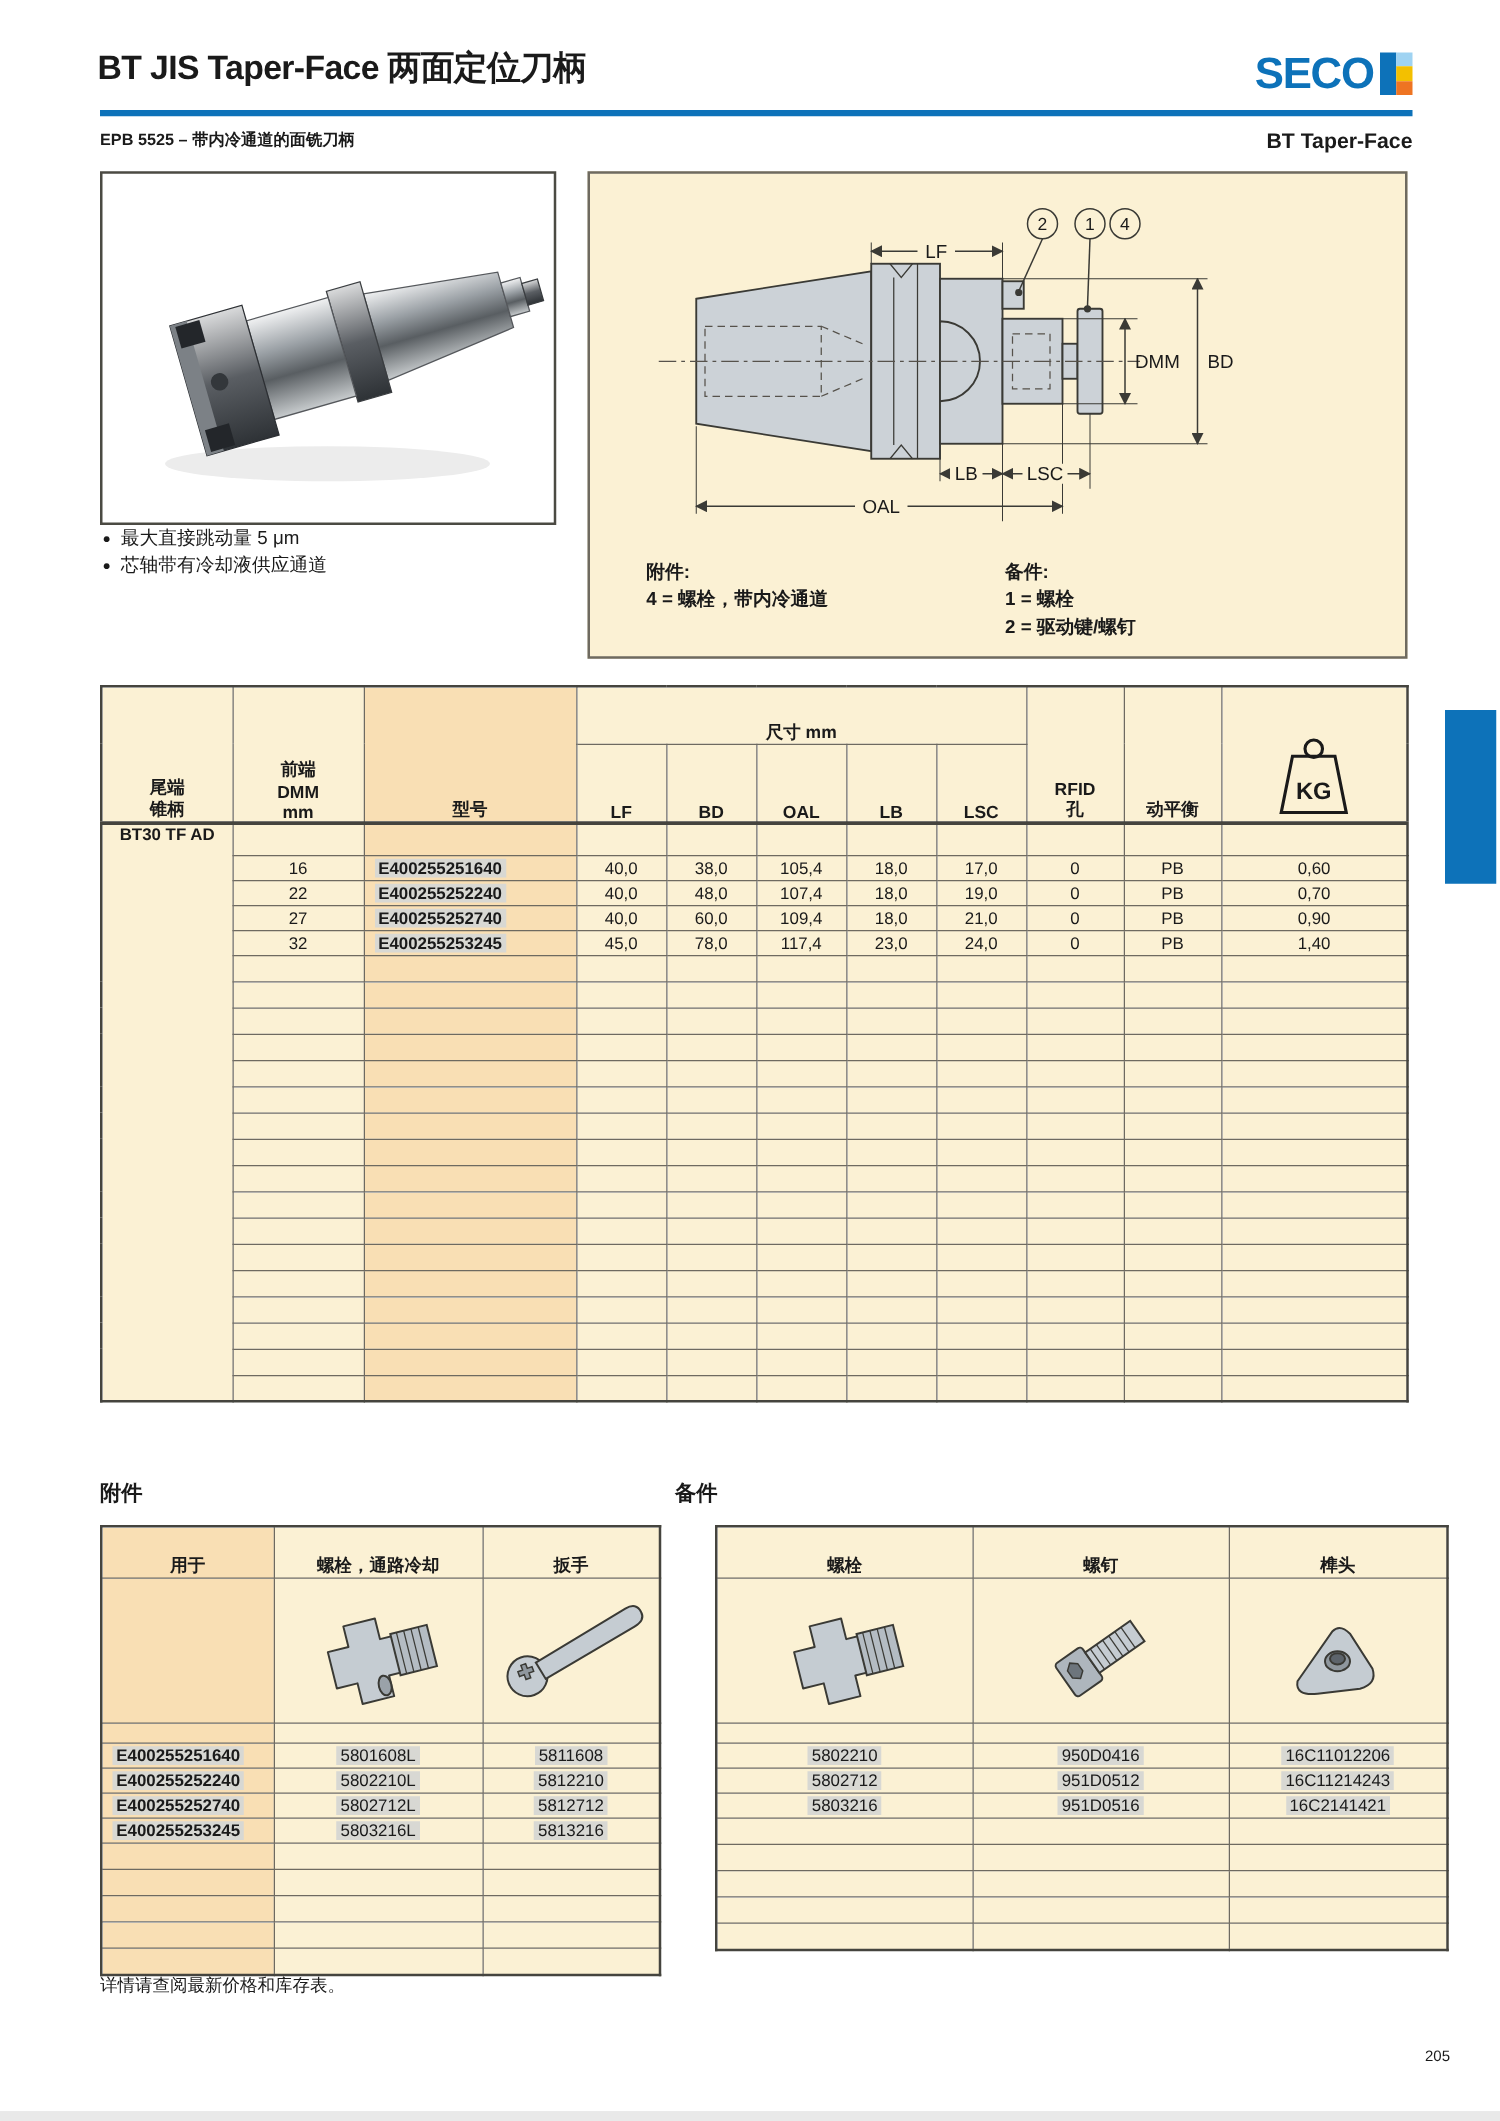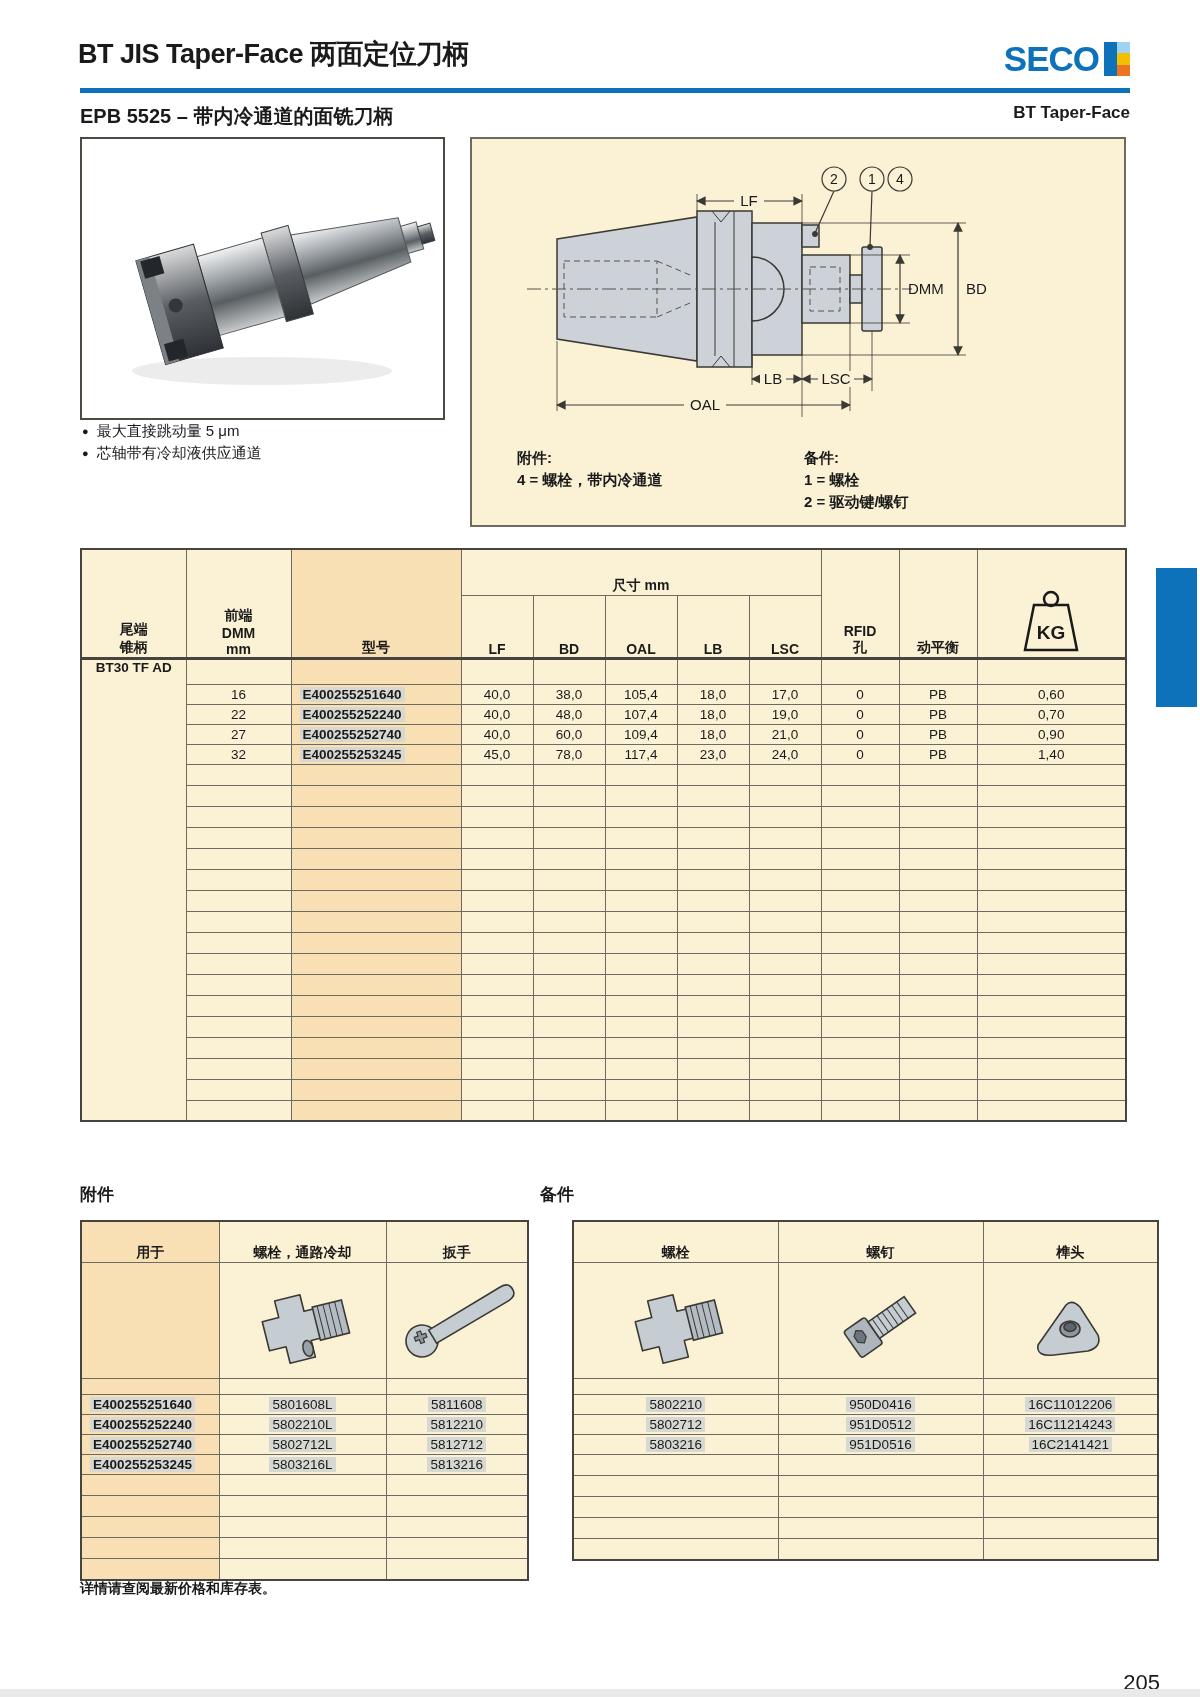--- a/index.html
+++ b/index.html
@@ -8,21 +8,21 @@
 
   
   .title{position:absolute;left:78px;top:36px;font-size:27px;font-weight:bold;letter-spacing:-0.5px;}
   .logo{position:absolute;top:42px;right:70px;display:flex;align-items:flex-start;}
   .logo-text{color:#0d72b9;font-size:35px;font-weight:bold;letter-spacing:-1px;line-height:34px;}
   .logo-mark{width:26px;height:34px;margin-left:5px;display:flex;}
   .lm-left{width:13px;height:34px;background:#0d72b9;}
   .lm-right{width:13px;height:34px;display:flex;flex-direction:column;}
   .lm-right div{flex:1;}
   .rule{position:absolute;left:80px;top:88px;width:1050px;height:5px;background:#0d72b9;}
-  .sub-left{position:absolute;left:80px;top:103px;font-size:20px;font-weight:bold;}
+  .sub-left{position:absolute;left:80px;top:103px;font-size:13px;font-weight:bold;}
   .sub-right{position:absolute;right:70px;top:103px;font-size:17px;font-weight:bold;}
 
   
   .photo-box{position:absolute;left:80px;top:137px;width:365px;height:283px;border:2px solid #4b4a43;background:#fff;box-sizing:border-box;}
   .features{position:absolute;left:82px;top:420px;font-size:15px;line-height:22px;}
   .features .dot{margin-right:8px;font-size:11px;vertical-align:1px;}
 
   
   .diagram-box{position:absolute;left:470px;top:137px;width:656px;height:390px;border:2px solid #6e6a60;
                background:#fbf1d4;box-sizing:border-box;}
@@ -59,22 +59,22 @@
 
   
   .acc-label{position:absolute;left:80px;top:1183px;font-size:17px;font-weight:bold;}
   .spare-label{position:absolute;left:540px;top:1183px;font-size:17px;font-weight:bold;}
   .acc-table{position:absolute;left:80px;top:1220px;}
   .spare-table{position:absolute;left:556px;top:1220px;margin-left:16px;}
   .bt-head th{height:40px;vertical-align:top;text-align:left;padding:7px 8px;font-size:15px;}
   .r-thin{height:16px;}
   .forcol{background:#f9dfb4 !important;}
 
-  .footer-note{position:absolute;left:80px;top:1580px;font-size:14px;font-weight:bold;}
-  .page-num{position:absolute;right:40px;top:1638px;font-size:22px;margin-top:32px;}
+  .footer-note{position:absolute;left:80px;top:1580px;font-size:14px;font-weight:normal;}
+  .page-num{position:absolute;right:40px;top:1638px;font-size:12px;}
 
   svg text{font-family:"Liberation Sans","DejaVu Sans",sans-serif;}
 </style>
 </head>
 <body>
 
 <div class="page">
 
   <div class="title">BT JIS Taper-Face 两面定位刀柄</div>
   <div class="logo">

